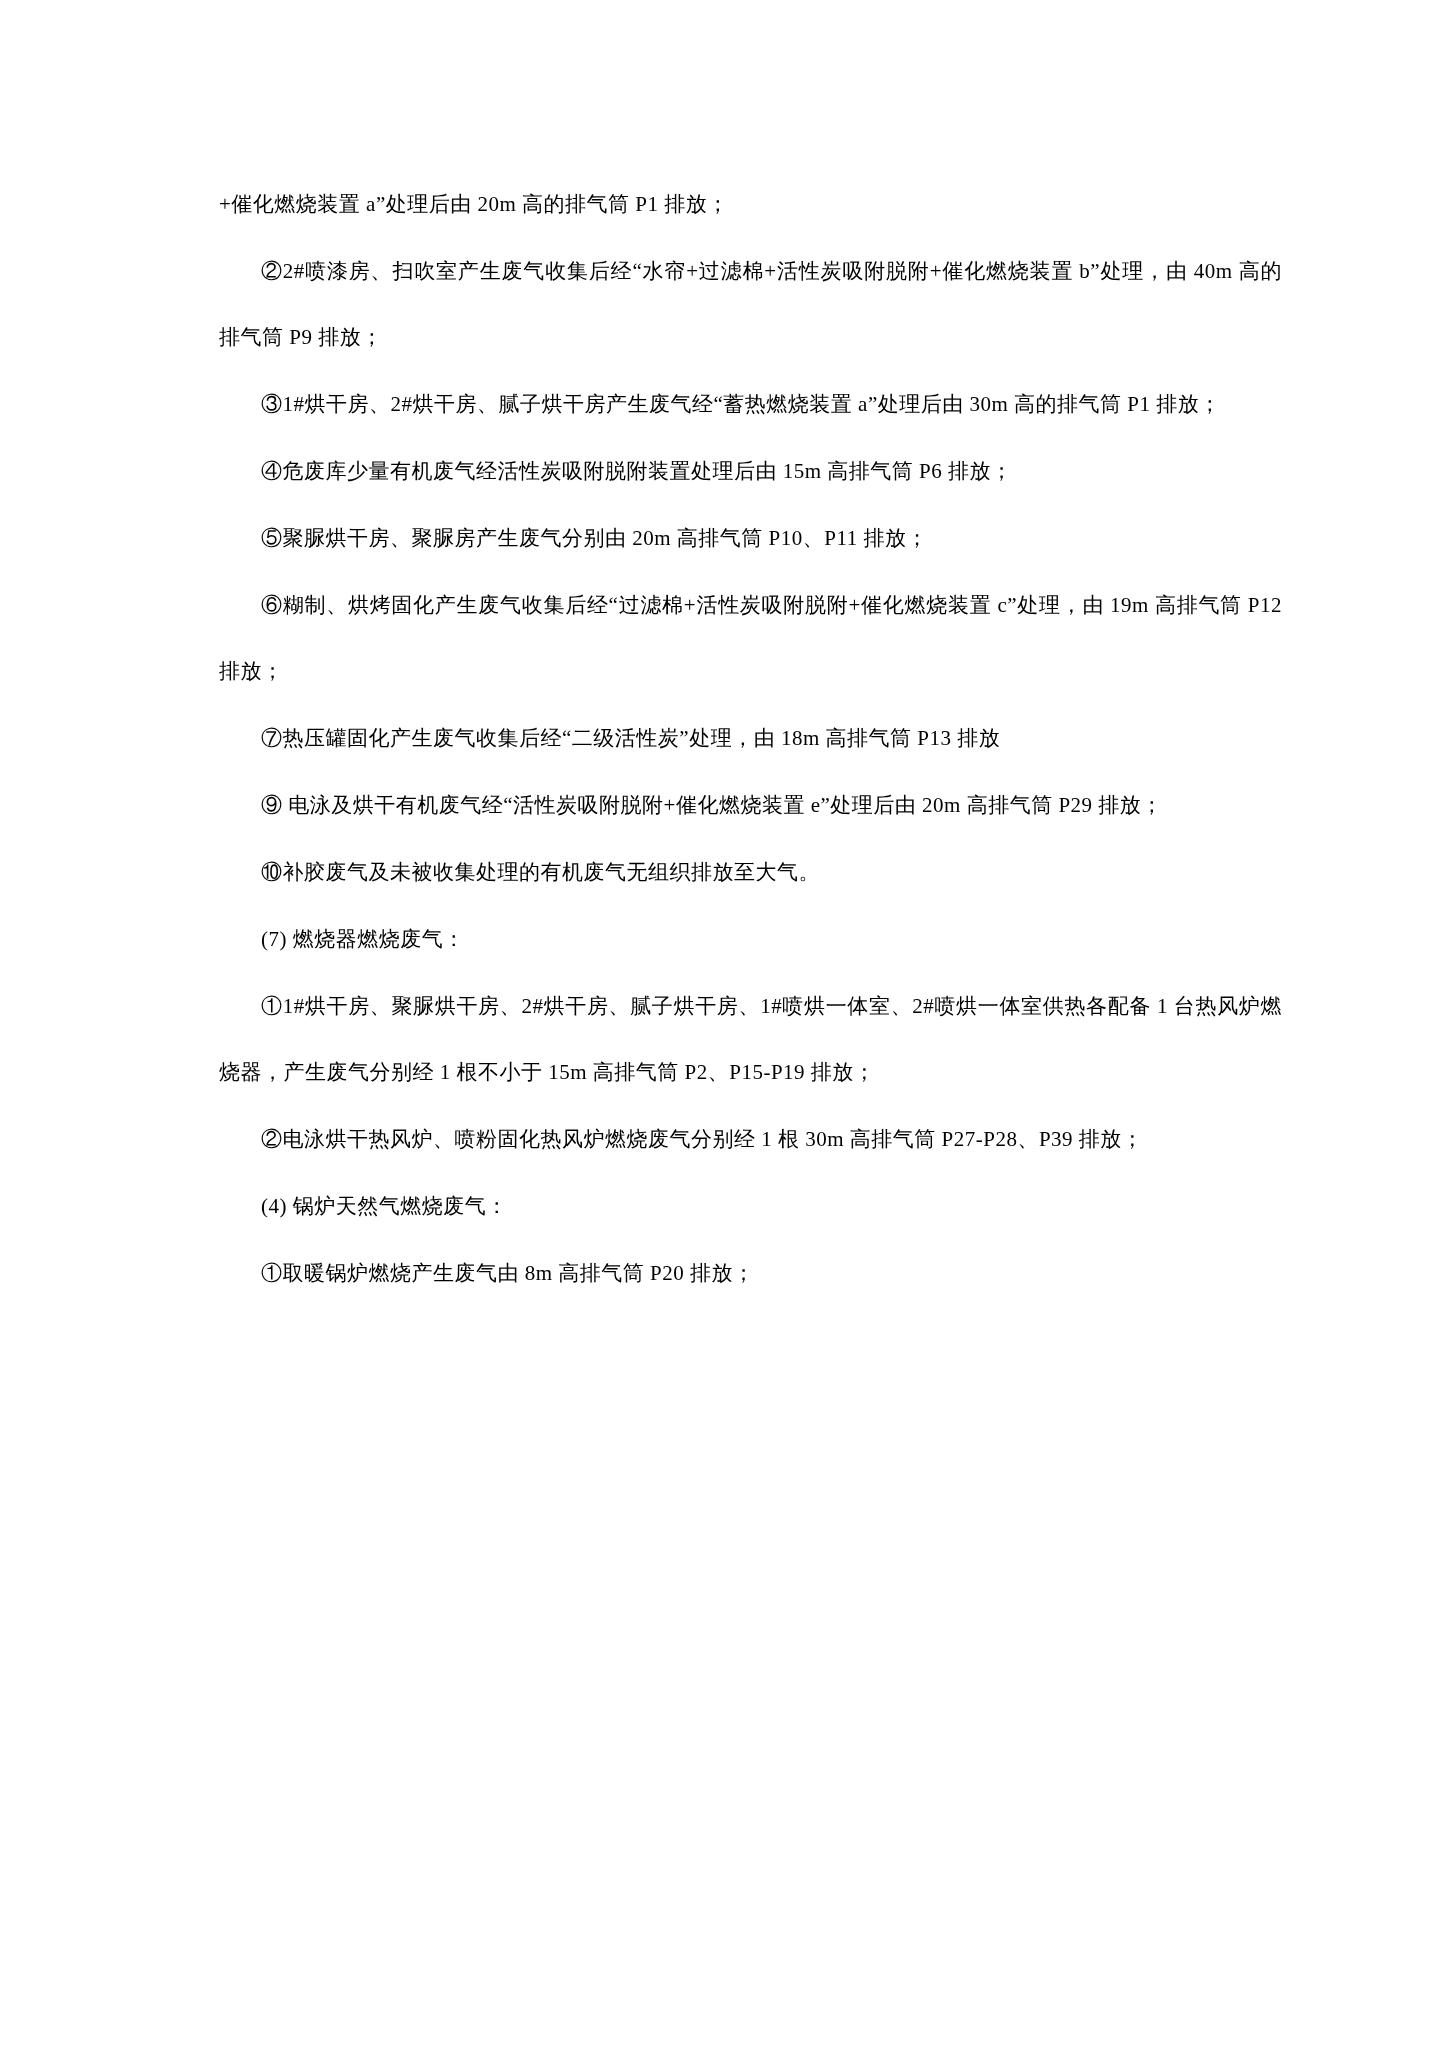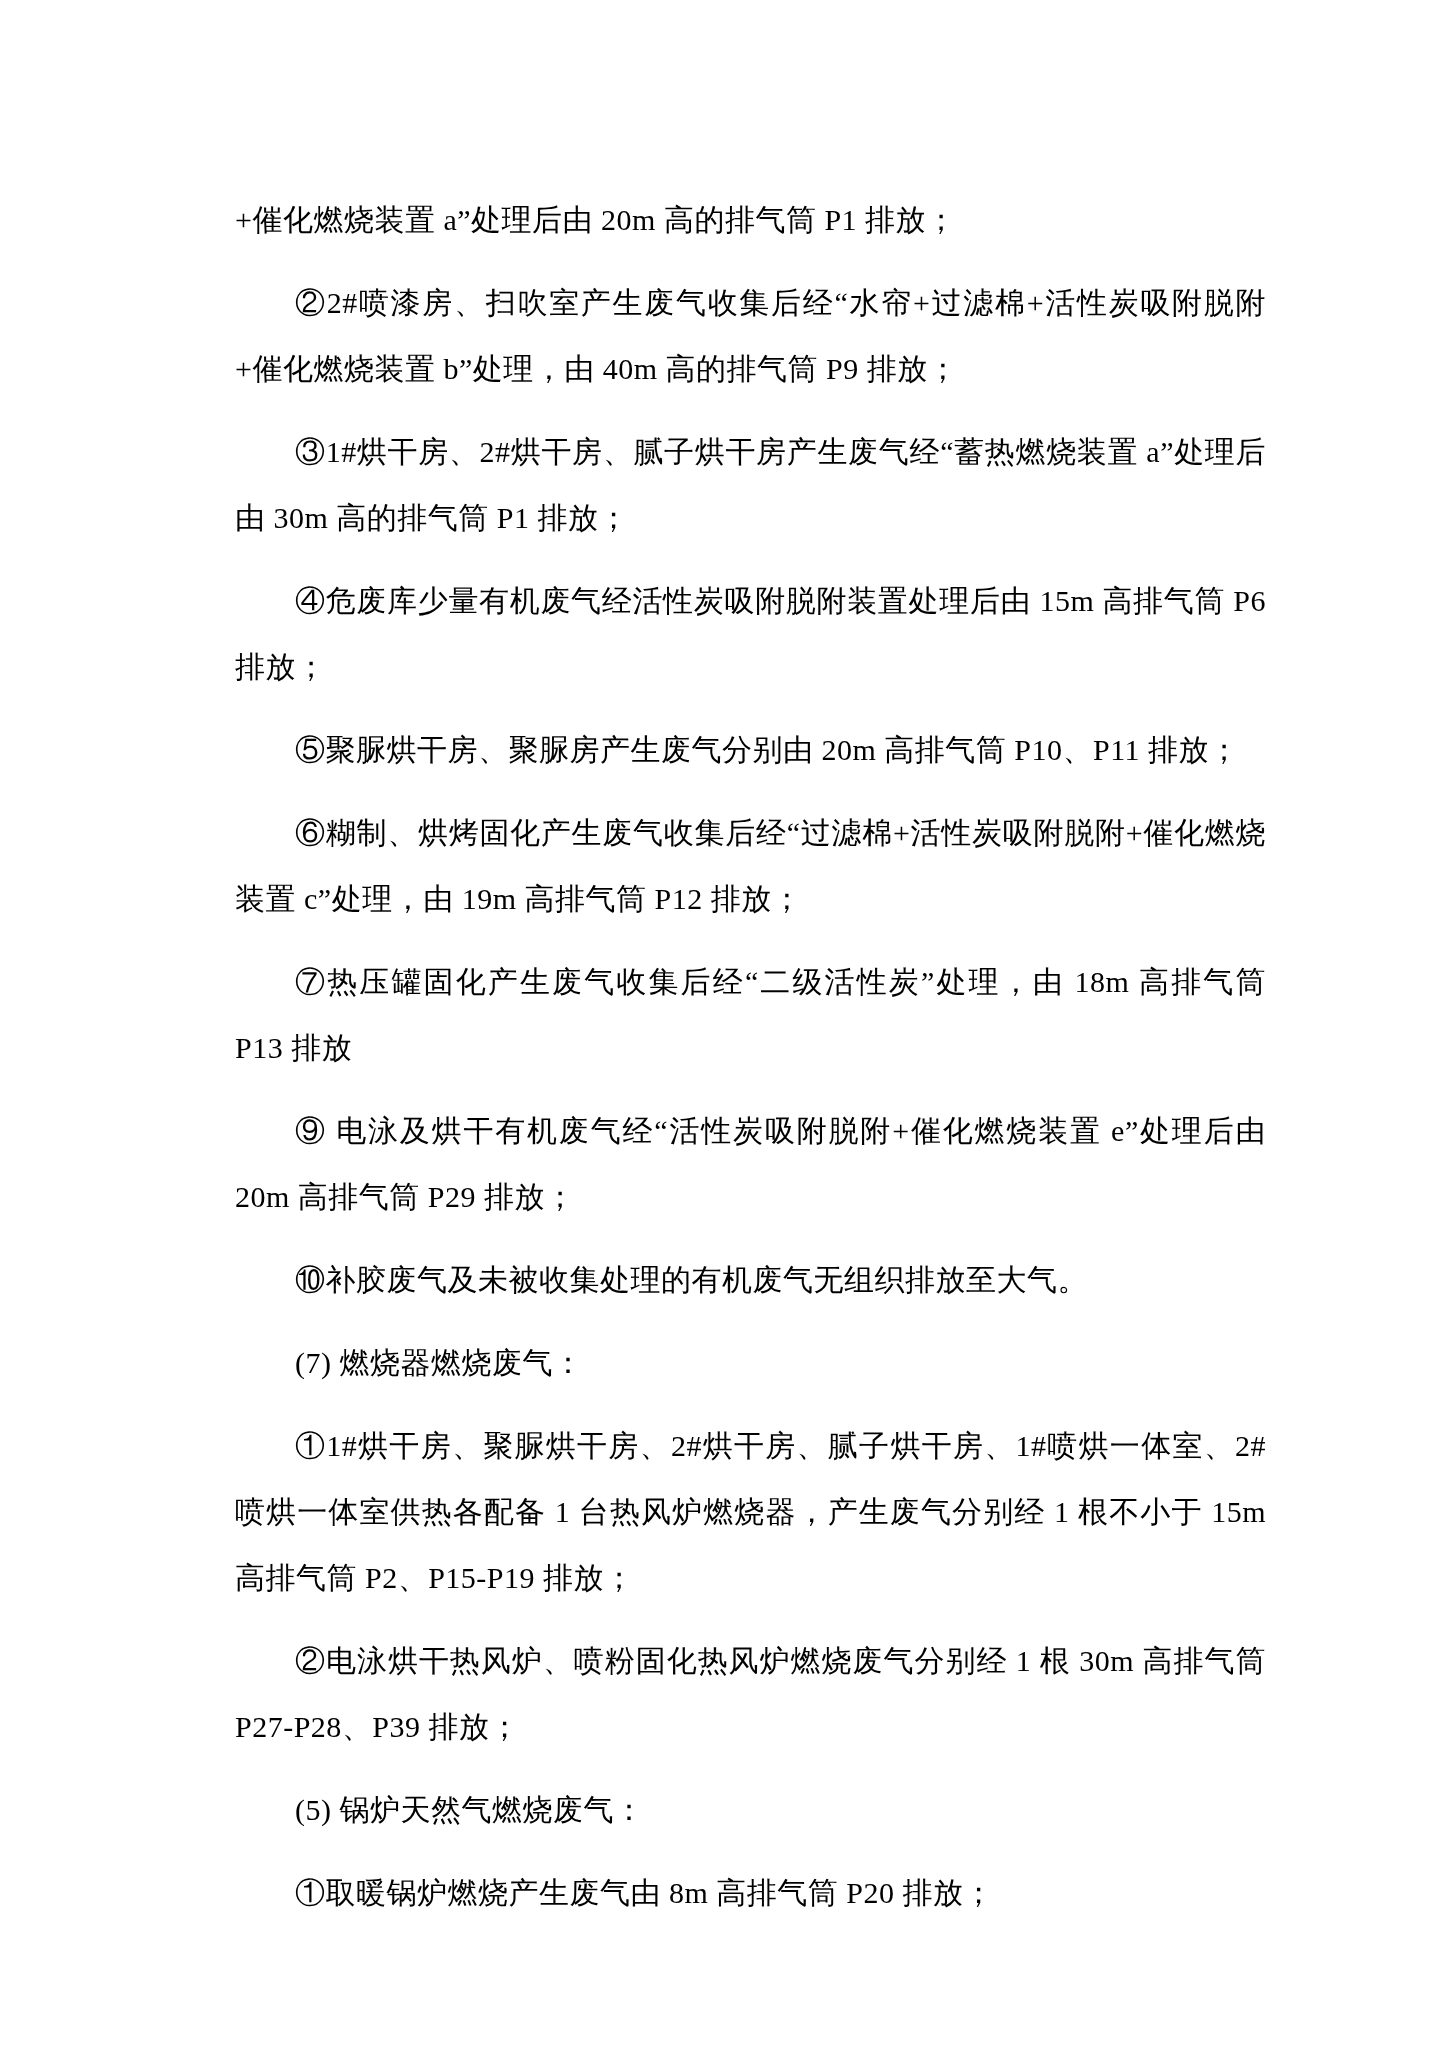--- a/index.html
+++ b/index.html
@@ -14,24 +14,24 @@
     background: #ffffff;
     overflow: hidden;
   }
   .content {
     position: absolute;
     left: 218px;
     top: 170px;
     width: 1065px;
   }
   .content p {
-    margin: 17px;
+    margin: 1px;
     padding: 0;
     font-family: "Liberation Serif", "DejaVu Serif", serif;
-    font-size: 30px;
+    font-size: 21px;
     line-height: 66px;
     color: #000000;
     text-align: justify;
     text-indent: 2em;
     letter-spacing: 0.5px;
   }
   .content p.no-indent {
     text-indent: 0;
   }
 </style>
@@ -45,16 +45,16 @@
     <p>③1#烘干房、2#烘干房、腻子烘干房产生废气经“蓄热燃烧装置 a”处理后由 30m 高的排气筒 P1 排放；</p>
     <p>④危废库少量有机废气经活性炭吸附脱附装置处理后由 15m 高排气筒 P6 排放；</p>
     <p>⑤聚脲烘干房、聚脲房产生废气分别由 20m 高排气筒 P10、P11 排放；</p>
     <p>⑥糊制、烘烤固化产生废气收集后经“过滤棉+活性炭吸附脱附+催化燃烧装置 c”处理，由 19m 高排气筒 P12 排放；</p>
     <p>⑦热压罐固化产生废气收集后经“二级活性炭”处理，由 18m 高排气筒 P13 排放</p>
     <p>⑨ 电泳及烘干有机废气经“活性炭吸附脱附+催化燃烧装置 e”处理后由 20m 高排气筒 P29 排放；</p>
     <p>⑩补胶废气及未被收集处理的有机废气无组织排放至大气。</p>
     <p>(7) 燃烧器燃烧废气：</p>
     <p>①1#烘干房、聚脲烘干房、2#烘干房、腻子烘干房、1#喷烘一体室、2#喷烘一体室供热各配备 1 台热风炉燃烧器，产生废气分别经 1 根不小于 15m 高排气筒 P2、P15-P19 排放；</p>
     <p>②电泳烘干热风炉、喷粉固化热风炉燃烧废气分别经 1 根 30m 高排气筒 P27-P28、P39 排放；</p>
-    <p>(5) 锅炉天然气燃烧废气：</p>
+    <p>(4) 锅炉天然气燃烧废气：</p>
     <p>①取暖锅炉燃烧产生废气由 8m 高排气筒 P20 排放；</p>
   </div>
 </div>
 
 </body></html>

